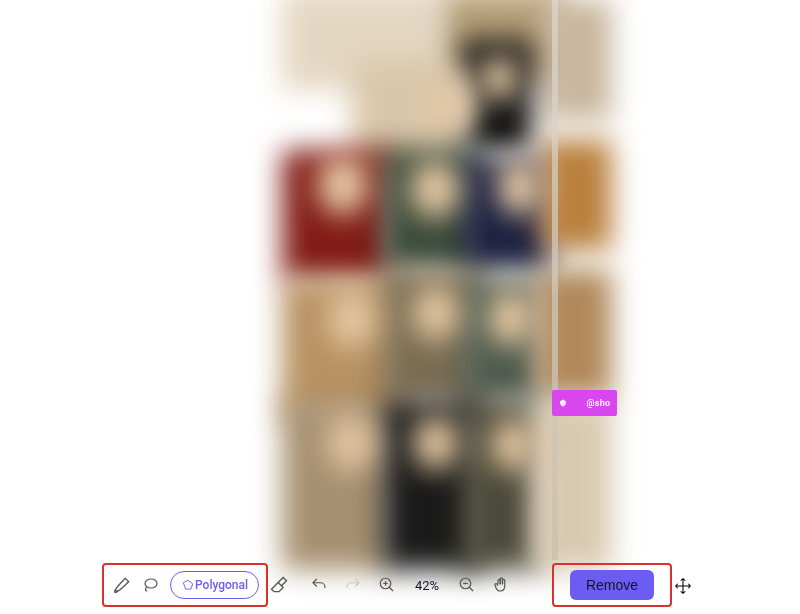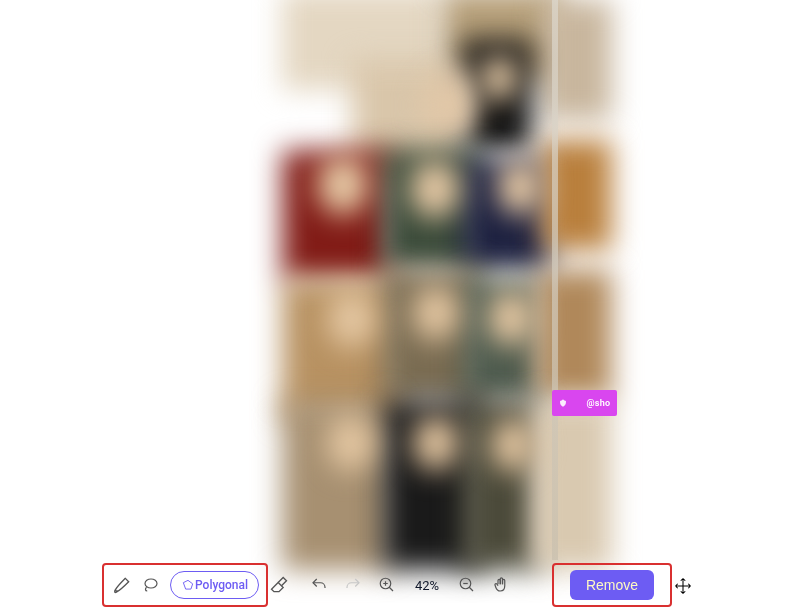--- a/index.html
+++ b/index.html
@@ -14,21 +14,21 @@
   .group{position:relative;display:flex;align-items:center;height:44px;border:2px solid #d93030;border-radius:4px;box-sizing:border-box;padding:0 8px;}
   .group.tools{width:166px;gap:10px;margin-right:6px;}
   .group.center{width:272px;gap:10px;justify-content:center;margin-right:6px;border:2px solid transparent;}
   .group.remove{width:120px;justify-content:center;padding:0 6px;}
   .icon-btn{width:24px;height:24px;display:flex;align-items:center;justify-content:center;color:#555;cursor:pointer;}
   .icon-btn svg{stroke:#555;fill:none;stroke-width:1.6;}
   .icon-btn.disabled svg{stroke:#c7c7c7;}
   .pill{display:flex;align-items:center;height:26px;border:1.5px solid #6d5cf3;border-radius:14px;padding:0 10px;color:#6d5cf3;font-size:12px;font-weight:500;cursor:pointer;}
   .pill svg{stroke:#6d5cf3;fill:none;stroke-width:1.6;}
   .zoom-label{font-size:13px;color:#0f172a;min-width:36px;text-align:center;}
-  .remove-btn{background:#6d5cf3;color:#fef9c3;border:none;border-radius:6px;height:30px;padding:0 16px;font-size:14px;font-weight:500;cursor:pointer;}
+  .remove-btn{background:#6d5cf3;color:#0f172a;border:none;border-radius:6px;height:30px;padding:0 16px;font-size:14px;font-weight:500;cursor:pointer;}
   .move-cursor{position:absolute;right:-22px;top:12px;width:18px;height:18px;}
   .move-cursor svg{stroke:#000;fill:none;stroke-width:1.4;}
 </style>
 </head>
 <body>
 
 <div class="stage">
 
   <div class="canvas-wrap">
     <div class="canvas">

